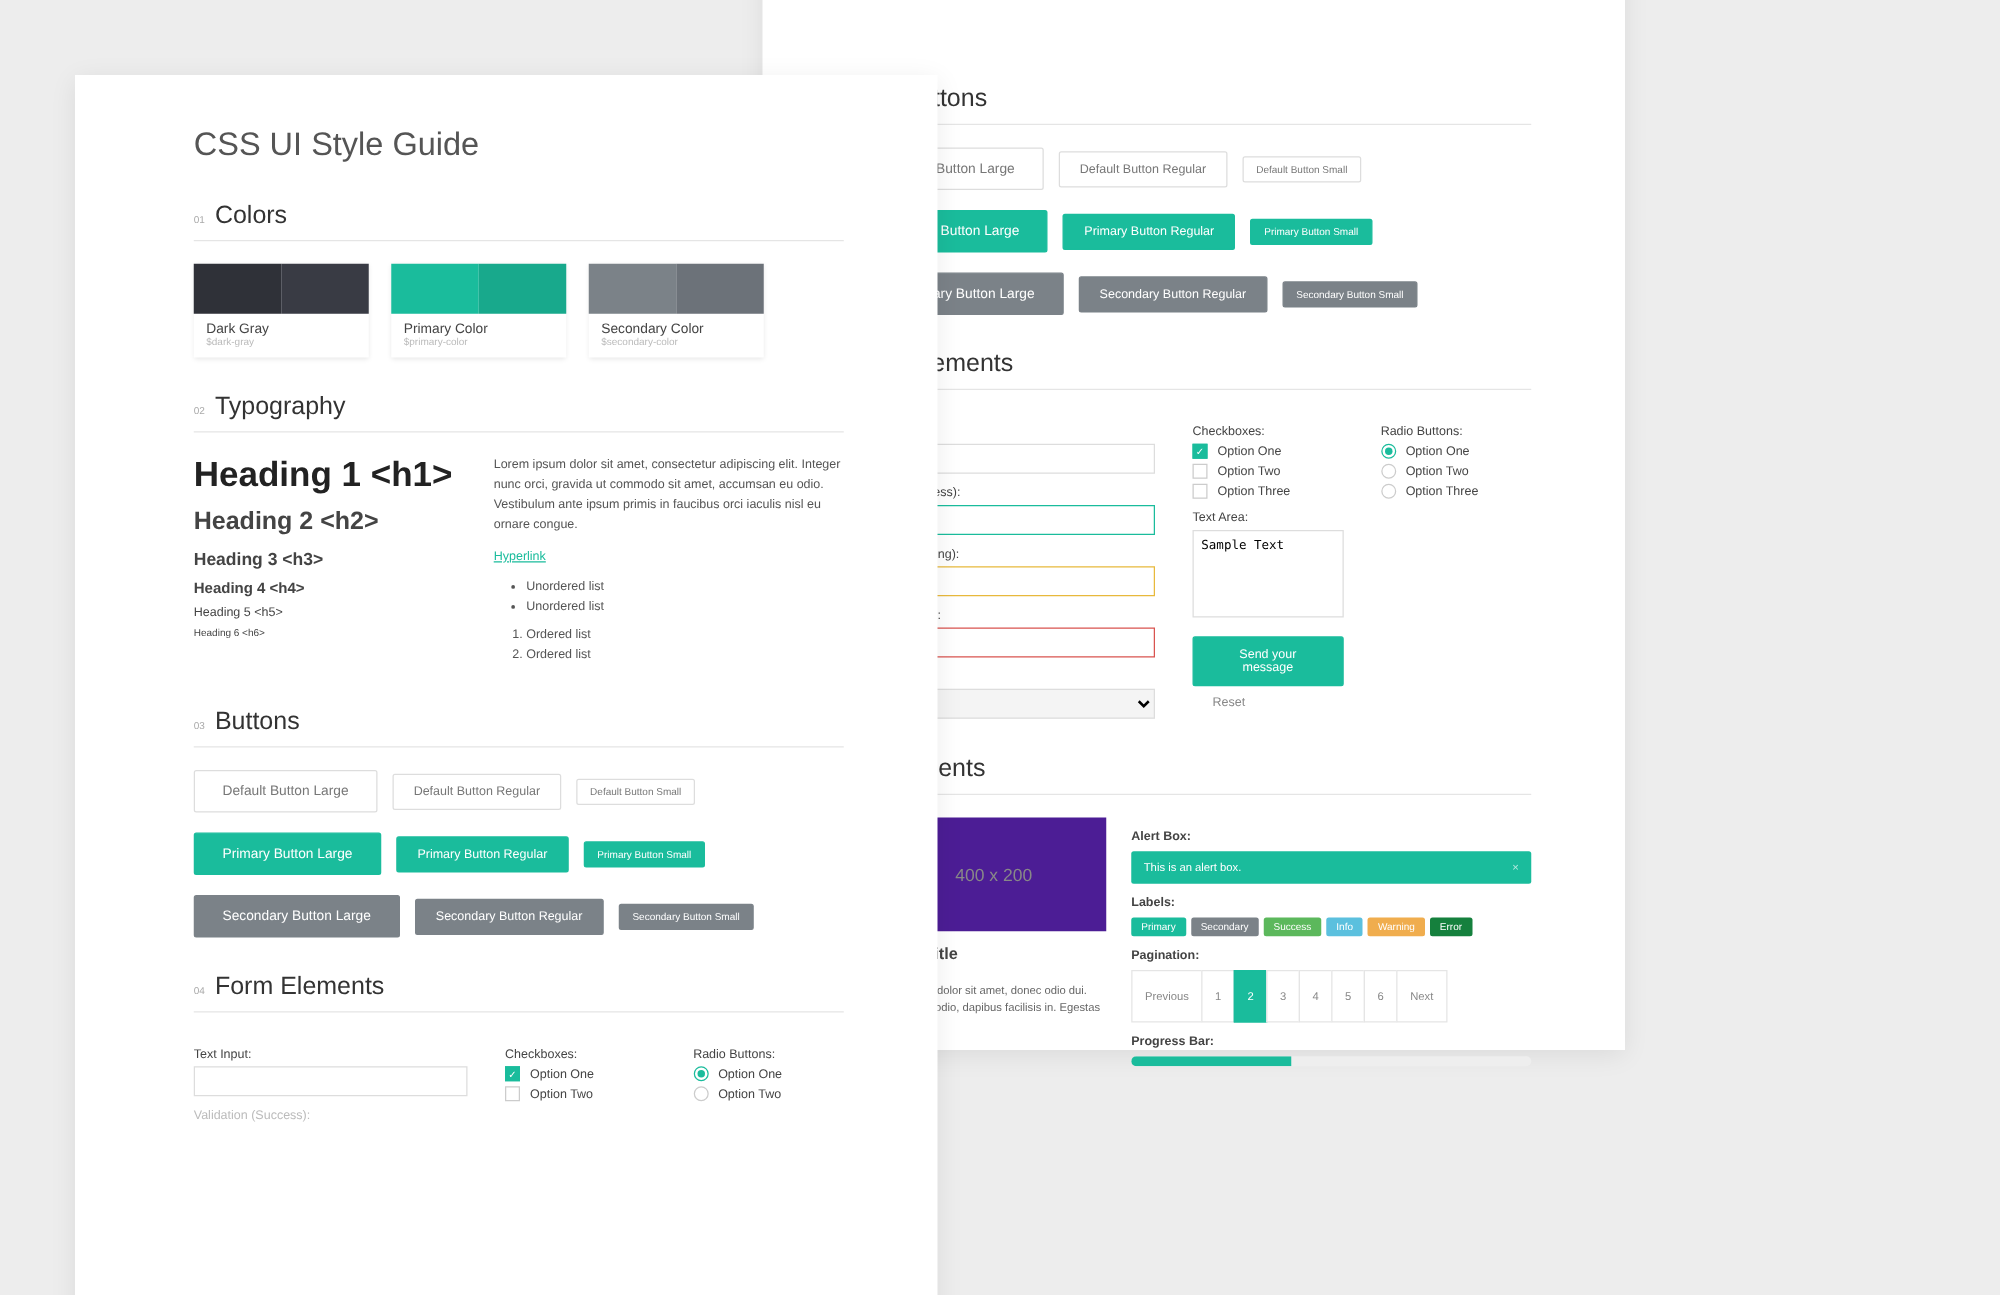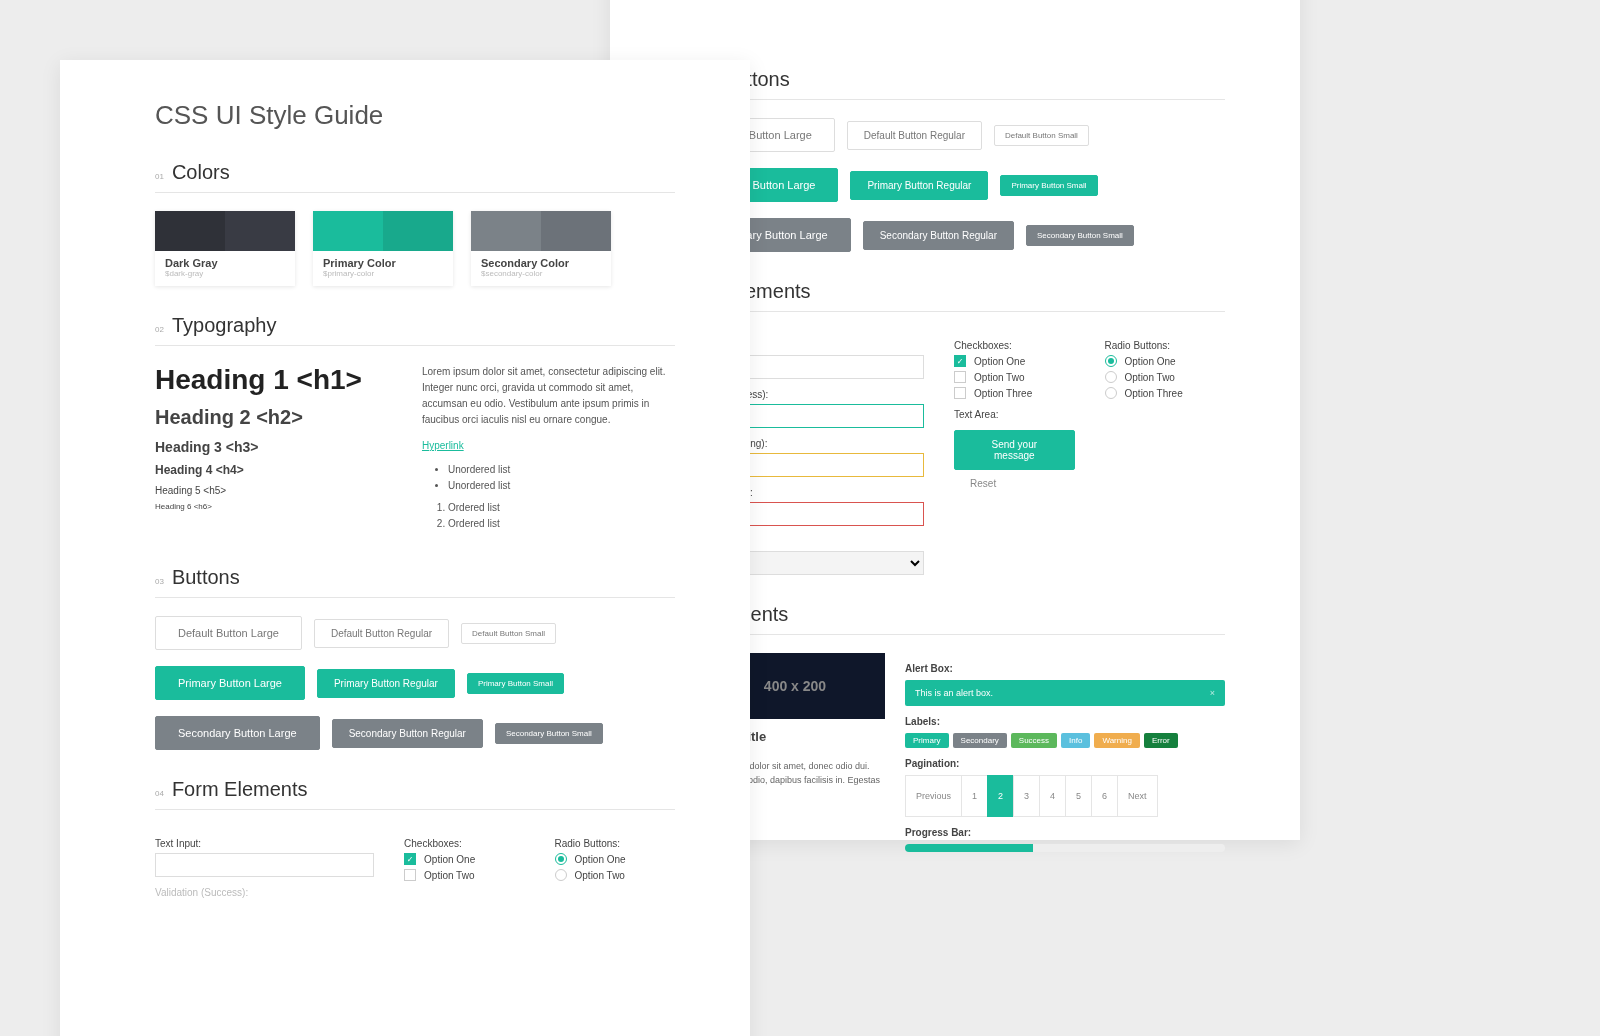--- a/index.html
+++ b/index.html
@@ -26,24 +26,24 @@
     border-bottom: 1px solid #e5e5e5; padding-bottom: 8px; margin-top: 28px; margin-bottom: 18px;
   }
   .section-num { font-size: 8px; color: #aaa; }
   .section-title { font-size: 20px; font-weight: 500; color: #333; }
   
   .swatches { display: flex; gap: 18px; }
   .swatch { width: 140px; background: #fff; box-shadow: 0 1px 4px rgba(0,0,0,0.1); }
   .swatch-top { height: 40px; display: flex; }
   .swatch-top div { flex: 1; }
   .swatch-info { padding: 6px 10px 8px; }
-  .swatch-name { font-size: 11px; font-weight: 700; }
+  .swatch-name { font-size: 11px; font-weight: 400; }
   .swatch-var { font-size: 8px; color: #bbb; }
   
-  .typo { display: flex; gap: 60px; }
+  .typo { display: flex; gap: 33px; }
   .typo-left h2.h1 { font-size: 28px; font-weight: 700; color: #222; margin-bottom: 10px; }
   .typo-left .h2 { font-size: 20px; font-weight: 700; margin-bottom: 10px; }
   .typo-left .h3 { font-size: 14px; font-weight: 700; margin-bottom: 8px; }
   .typo-left .h4 { font-size: 12px; font-weight: 700; margin-bottom: 8px; }
   .typo-left .h5 { font-size: 10px; font-weight: 400; margin-bottom: 6px; }
   .typo-left .h6 { font-size: 8px; font-weight: 400; }
   .typo-right { flex: 1; font-size: 10px; line-height: 1.6; color: #555; }
   .typo-right .para { margin-bottom: 10px; }
   .hyperlink { color: #1abc9c; text-decoration: underline; font-size: 10px; display: inline-block; margin-bottom: 8px; }
   .typo-right ul, .typo-right ol { margin-left: 26px; font-size: 10px; margin-bottom: 6px; }
@@ -70,21 +70,21 @@
   textarea.inp { height: 70px; resize: none; padding: 6px; }
   .chk-row { display: flex; align-items: center; gap: 8px; margin-bottom: 4px; font-size: 10px; }
   .chkbox, .rdo { width: 12px; height: 12px; border: 1px solid #ccc; display: inline-flex; align-items: center; justify-content: center; font-size: 8px; color: #fff; }
   .chkbox.on { background: #1abc9c; border-color: #1abc9c; }
   .rdo { border-radius: 50%; }
   .rdo.on { border-color: #1abc9c; }
   .rdo.on::after { content: ""; width: 6px; height: 6px; background: #1abc9c; border-radius: 50%; }
   
   .ui-grid { display: flex; gap: 20px; }
   .article { width: 180px; }
-  .placeholder-img { width: 180px; height: 66px; background: #0f172a; display: flex; align-items: center; justify-content: center; color: #888; font-size: 14px; font-weight: bold; }
+  .placeholder-img { width: 180px; height: 91px; background: #4c1d95; display: flex; align-items: center; justify-content: center; color: #888; font-size: 14px; }
   .article h3 { font-size: 13px; font-weight: 700; margin-top: 10px; }
   .article .date { font-size: 9px; color: #999; margin-bottom: 6px; }
   .article p { font-size: 9px; color: #666; line-height: 1.5; }
   .ui-col { flex: 1; }
   .sub-lbl { font-size: 10px; font-weight: 600; margin-top: 10px; margin-bottom: 6px; display: block; }
   .alert { background: #1abc9c; color: #fff; font-size: 9px; padding: 8px 10px; border-radius: 2px; display: flex; justify-content: space-between; align-items: flex-start; }
   .alert .close { cursor: pointer; opacity: 0.7; }
   .labels { display: flex; gap: 4px; flex-wrap: wrap; }
   .label { color: #fff; font-size: 8px; padding: 3px 8px; border-radius: 2px; }
   .l-primary{background:#1abc9c}.l-secondary{background:#7b8288}.l-success{background:#5cb85c}.l-info{background:#5bc0de}.l-warning{background:#f0ad4e}.l-error{background:#15803d}
@@ -144,20 +144,21 @@
           </div>
         <div class="chk-row">
             <span class="chkbox"></span>
             <span>Option Two</span>
           </div>
         <div class="chk-row">
             <span class="chkbox"></span>
             <span>Option Three</span>
           </div>
         <label class="lbl">Text Area:</label>
+        <textarea class="inp" style="">Sample Text</textarea>
         <div style="margin-top:10px">
           <button class="btn primary">Send your message</button>
           <button class="btn link">Reset</button>
         </div>
       </div>
       <div class="form-col" style="flex:0.55">
         <label class="lbl">Radio Buttons:</label>
         <div class="chk-row">
             <span class="rdo on"></span>
             <span>Option One</span>

